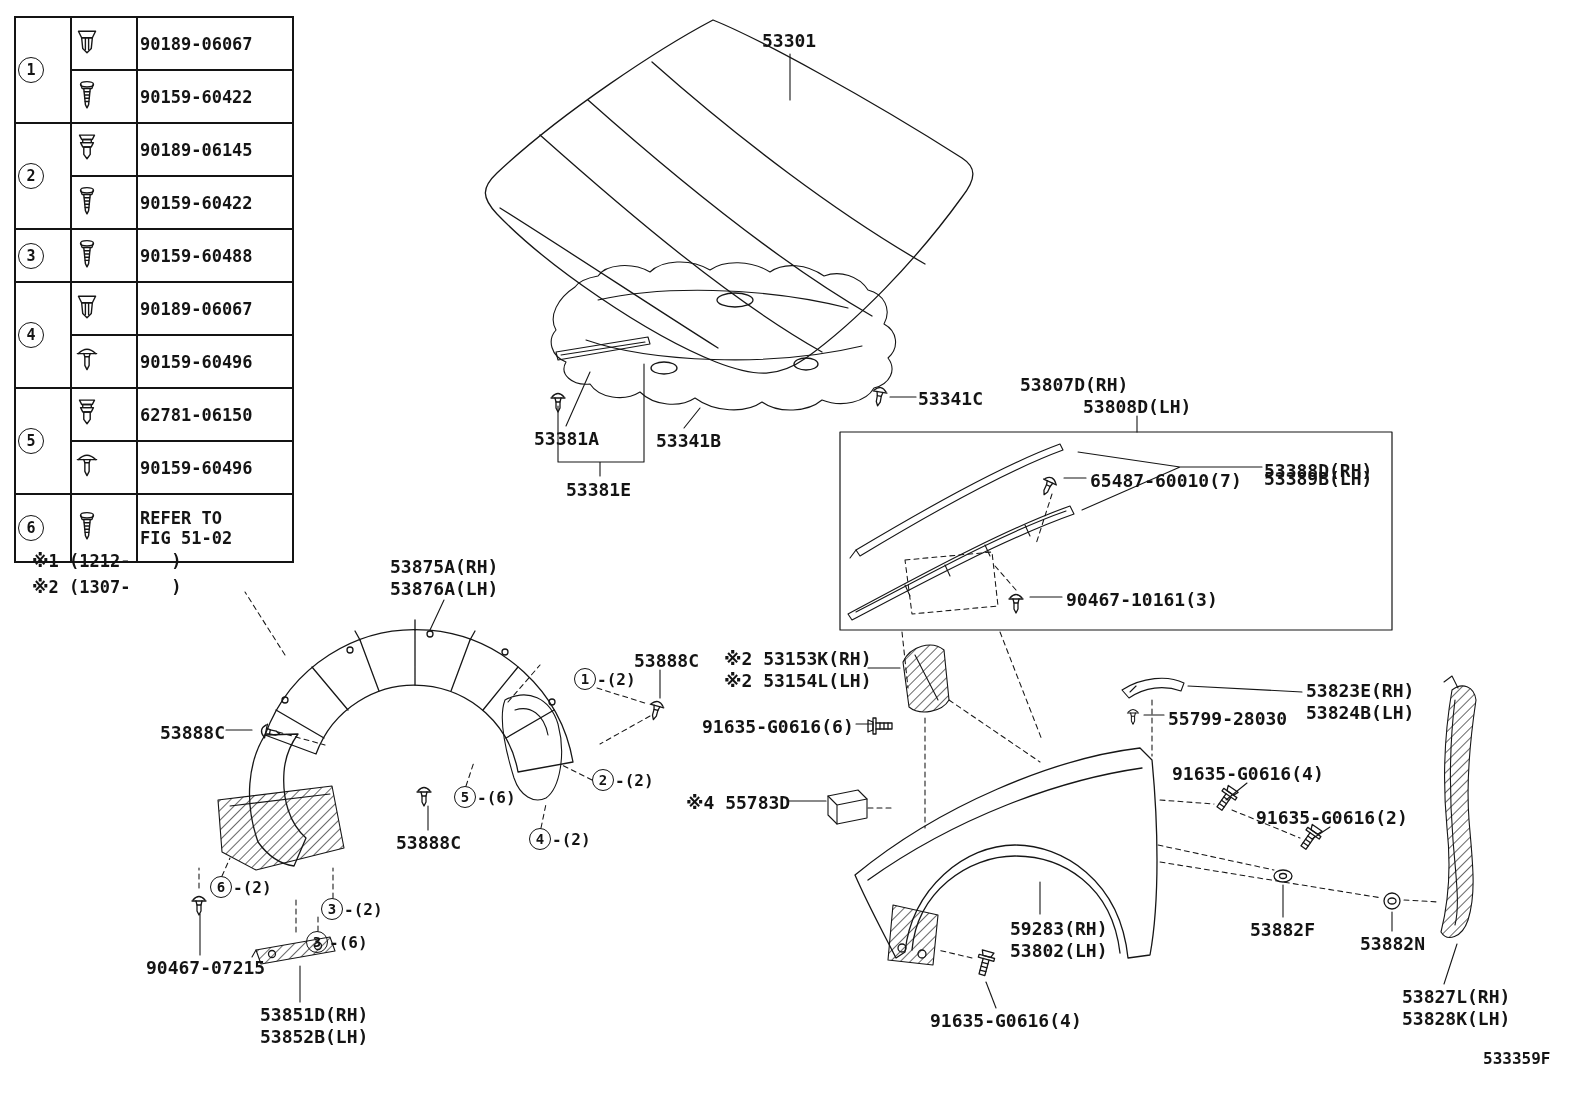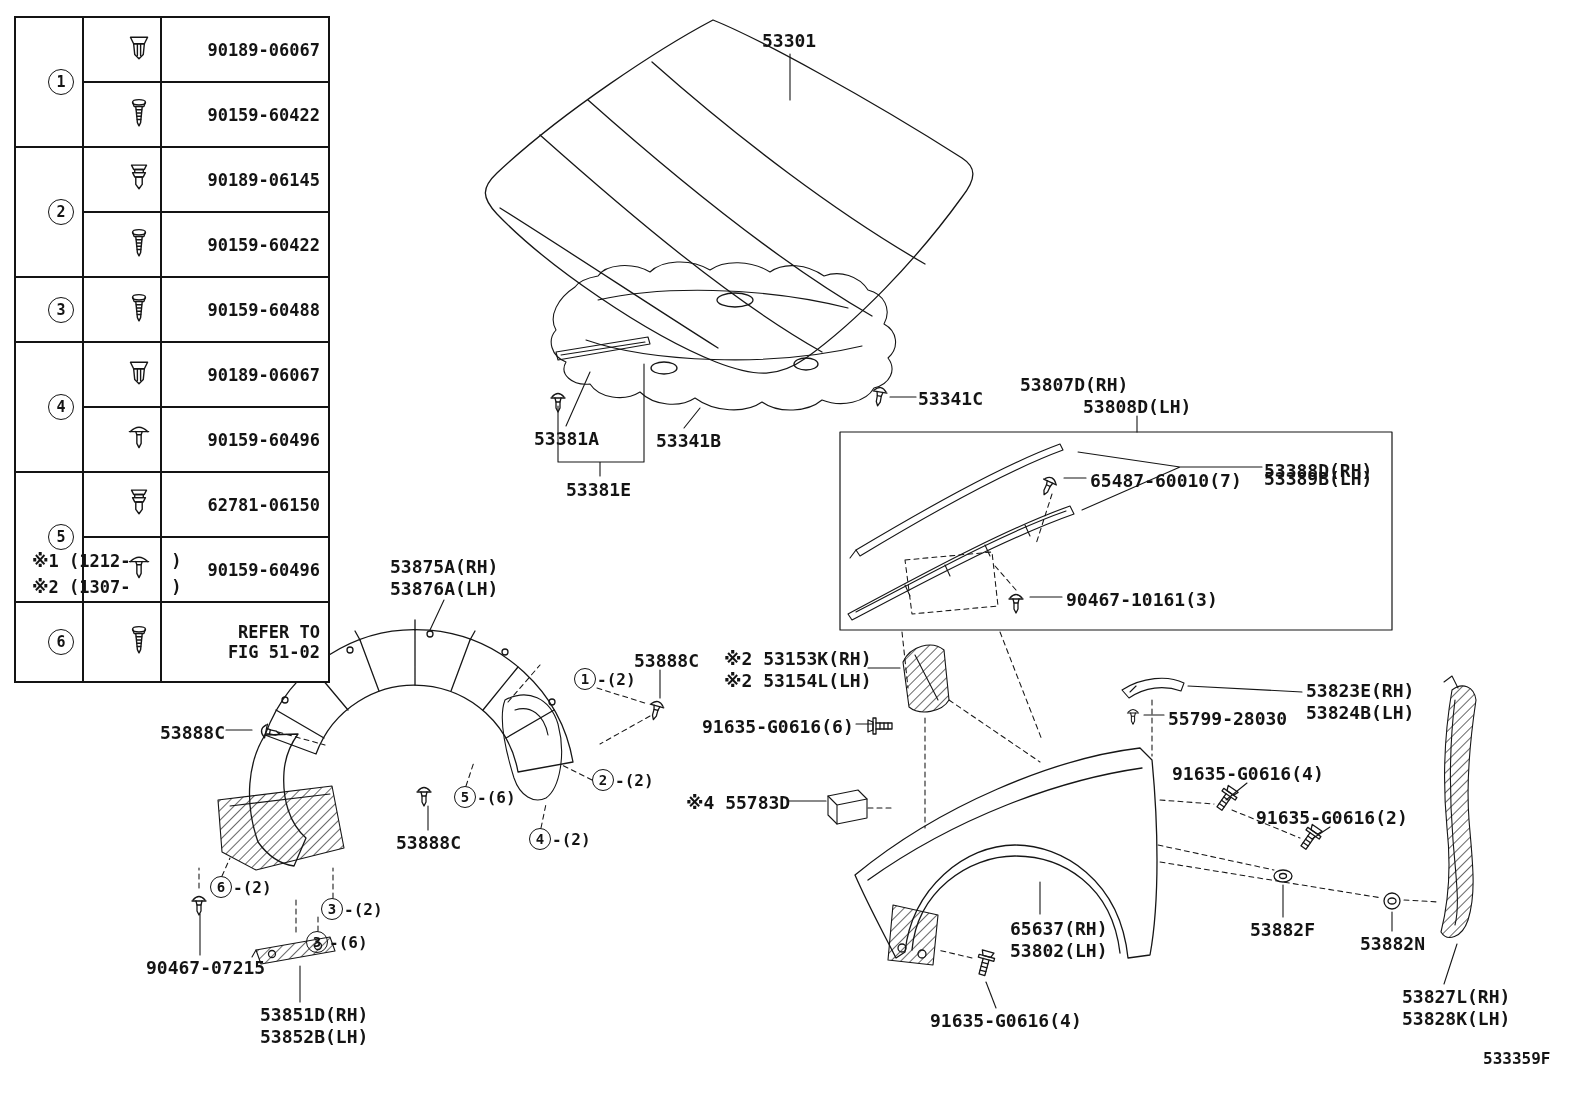--- a/index.html
+++ b/index.html
@@ -11,21 +11,21 @@
   .art .thin path{stroke-width:1.1;}
   .art .dashed path{stroke-dasharray:5 4;stroke-width:1.05;}
   .art .hatched{fill:url(#hatch);}
   .art .boxline{stroke-width:1.2;}
   .lbl{position:absolute;font-weight:700;font-size:18px;line-height:21px;white-space:pre;letter-spacing:0;}
   .callout{position:absolute;display:flex;align-items:center;font-weight:700;font-size:16px;}
   .callout .cnum{width:22px;height:22px;border:1.7px solid #141414;border-radius:50%;
     display:flex;align-items:center;justify-content:center;font-size:14px;box-sizing:border-box;}
   .callout .csuf{margin-left:1px;}
   table.ftable{position:absolute;left:14px;top:16px;border-collapse:collapse;background:#fff;}
-  table.ftable td{border:2px solid #141414;padding:8px;text-align:right;vertical-align:middle;margin-top:7px;}
+  table.ftable td{border:2px solid #141414;padding:2px;text-align:left;vertical-align:middle;margin-top:7px;}
   td.numc{width:50px;}
   td.iconc{width:60px;}
   td.partc{width:150px;font-weight:700;font-size:17px;white-space:pre-line;line-height:20px;}
   tr.sub td{height:47px;}
   tr.last td{height:62px;}
   .circN{width:26px;height:26px;border:1.8px solid #141414;border-radius:50%;
     display:inline-flex;align-items:center;justify-content:center;font-size:15px;font-weight:700;box-sizing:border-box;}
   .note{position:absolute;font-weight:700;font-size:17px;white-space:pre;}
   .footer{position:absolute;font-weight:700;font-size:16px;}
   .hiddendefs{position:absolute;width:0;height:0;overflow:hidden;}
@@ -362,21 +362,21 @@
   <div class="lbl" style="left:396px;top:832px">53888C</div>
   <div class="lbl" style="left:724px;top:648px">※2 53153K(RH)</div>
   <div class="lbl" style="left:724px;top:670px">※2 53154L(LH)</div>
   <div class="lbl" style="left:1306px;top:680px">53823E(RH)</div>
   <div class="lbl" style="left:1306px;top:702px">53824B(LH)</div>
   <div class="lbl" style="left:1168px;top:708px">55799-28030</div>
   <div class="lbl" style="left:702px;top:716px">91635-G0616(6)</div>
   <div class="lbl" style="left:1172px;top:763px">91635-G0616(4)</div>
   <div class="lbl" style="left:1256px;top:807px">91635-G0616(2)</div>
   <div class="lbl" style="left:686px;top:792px">※4 55783D</div>
-  <div class="lbl" style="left:1010px;top:918px">65637(RH)</div>
+  <div class="lbl" style="left:1010px;top:918px">59283(RH)</div>
   <div class="lbl" style="left:1010px;top:940px">53802(LH)</div>
   <div class="lbl" style="left:1250px;top:919px">53882F</div>
   <div class="lbl" style="left:1360px;top:933px">53882N</div>
   <div class="lbl" style="left:146px;top:957px">90467-07215</div>
   <div class="lbl" style="left:260px;top:1004px">53851D(RH)</div>
   <div class="lbl" style="left:260px;top:1026px">53852B(LH)</div>
   <div class="lbl" style="left:930px;top:1010px">91635-G0616(4)</div>
   <div class="lbl" style="left:1402px;top:986px">53827L(RH)</div>
   <div class="lbl" style="left:1402px;top:1008px">53828K(LH)</div>
 

